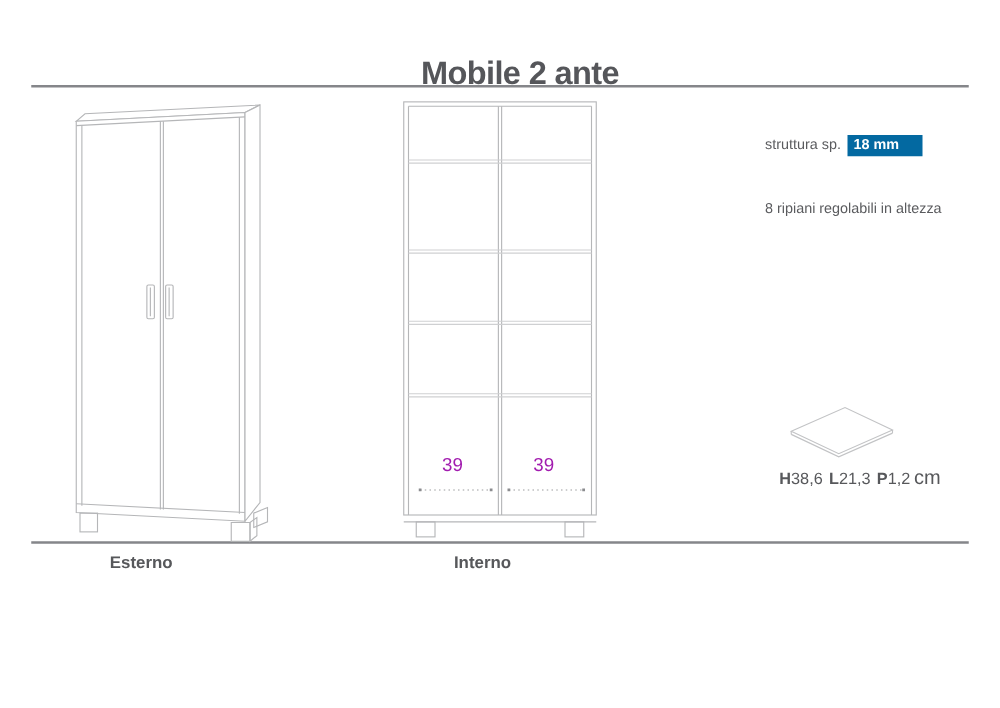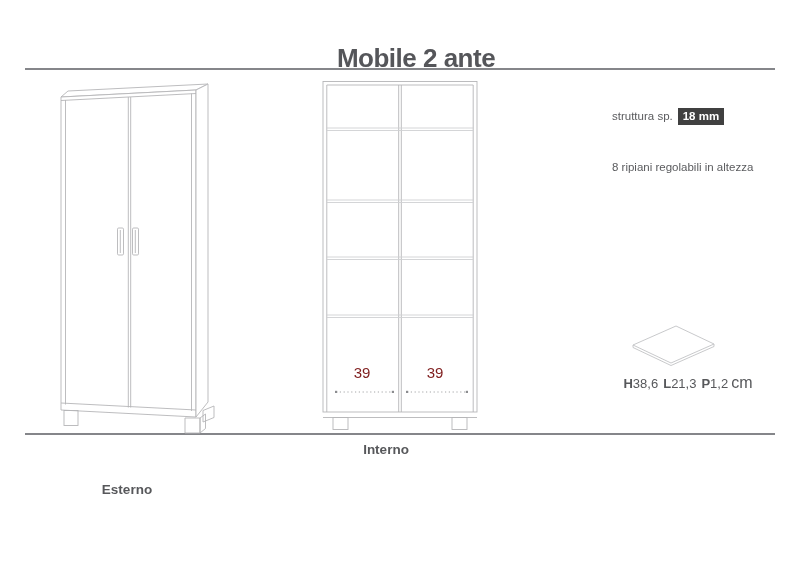--- a/index.html
+++ b/index.html
@@ -21,42 +21,42 @@
     left:25px; width:750px; height:2px;
     background:#85868a;
   }
   .rule-top    { top:68px; }
   .rule-bottom { top:433px; }
 
   svg.drawings { left:0; top:0; }
 
   .dim39 {
     width:60px; text-align:center;
-    font-size:15px; color:#7f1d1d; top:364px;
+    font-size:15px; color:#a21caf; top:364px;
   }
   .dim39.left  { left:332px; }
   .dim39.right { left:405px; }
 
   .spec-row { font-size:11.5px; color:#5a5b5e; }
   .spec-struttura { left:612px; top:108px; }
   .spec-ripiani   { left:612px; top:161px; }
   .badge {
     display:inline-block; margin-left:5px;
-    background:#404040; color:#ffffff;
+    background:#0369a1; color:#ffffff;
     font-size:11.5px; font-weight:bold;
-    padding:2px 5px 3px 5px;
+    padding:2px 19px 3px 5px;
   }
 
   .panel-dims {
     left:608px; top:374px; width:160px;
     text-align:center; font-size:13px; white-space:nowrap;
   }
 
   .footer-block { top:442px; width:180px; text-align:center; }
-  .footer-block.esterno { left:37px;margin-top:40px; }
+  .footer-block.esterno { left:23px; }
   .footer-block.interno { left:296px; }
   .fb-title { font-size:13.5px; font-weight:bold; }
   .fb-dims  { font-size:13.5px; margin-top:3px; white-space:nowrap; }
   .fb-peso  { font-size:13.5px; margin-top:6px; white-space:nowrap; }
 
   .dl { font-weight:bold; }
   .dims .dl + .dv { margin-left:0; }
   .dims .dv + .dl { margin-left:5px; }
   .dv { font-weight:normal; }
   .unit { font-size:16px; margin-left:3px; font-weight:normal; }

